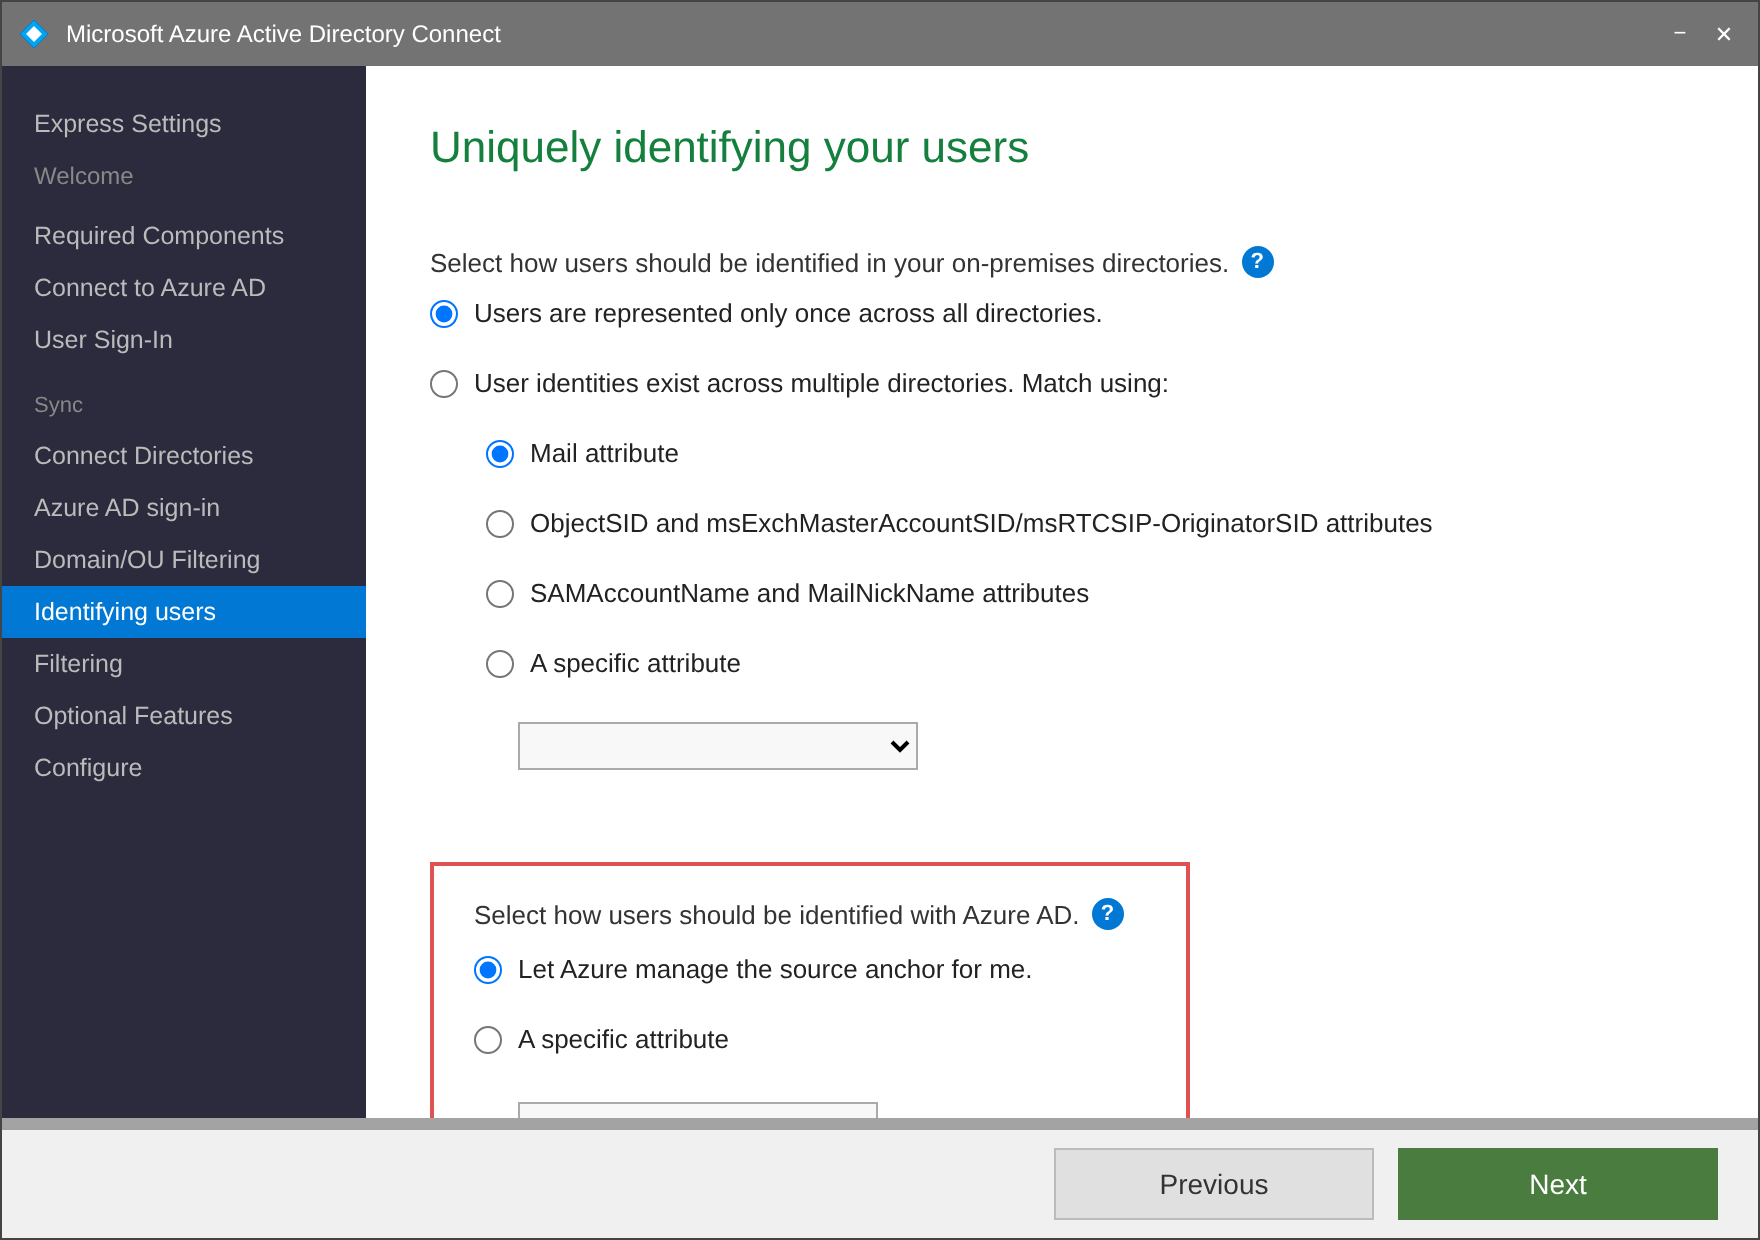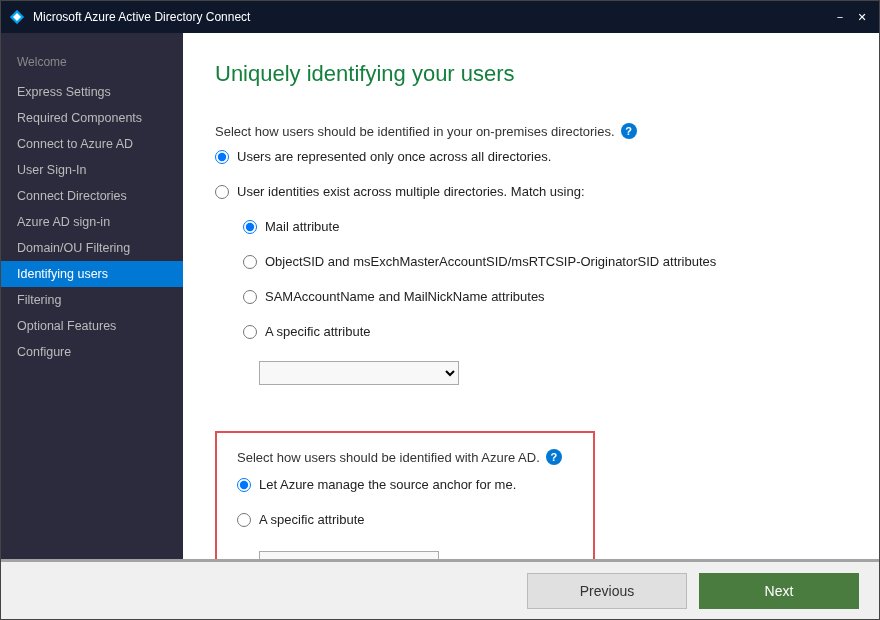--- a/index.html
+++ b/index.html
@@ -16,21 +16,21 @@
     }
     .window {
       width: 880px;
       height: 620px;
       background: #f0f0f0;
       border: 1px solid #444;
       display: flex;
       flex-direction: column;
     }
     .title-bar {
-      background: #0f172a;
+      background: #737373;
       color: white;
       height: 32px;
       display: flex;
       align-items: center;
       padding: 0 8px;
       flex-shrink: 0;
     }
     .title-bar-icon {
       width: 16px;
       height: 16px;
@@ -173,21 +173,21 @@
       margin-bottom: 12px;
     }
     .footer {
       background: #f0f0f0;
       height: 60px;
       display: flex;
       align-items: center;
       justify-content: flex-end;
       padding: 0 20px;
       gap: 12px;
-      border-top: 3px solid #a3a3a3;
+      border-top: 6px solid #a3a3a3;
       flex-shrink: 0;
     }
     .btn {
       width: 160px;
       height: 36px;
       border: none;
       font-size: 14px;
       cursor: pointer;
       font-family: inherit;
     }
@@ -227,25 +227,26 @@
     <span class="title-bar-text">Microsoft Azure Active Directory Connect</span>
     <div class="title-bar-controls">
       <div class="title-bar-btn">−</div>
       <div class="title-bar-btn">✕</div>
     </div>
   </div>
 
   <div class="content-area">
 
     <div class="sidebar">
+      <div class="sidebar-item">Express Settings</div>
       <div class="sidebar-item" style="color:#888;font-size:12px;margin-bottom:4px;">Welcome</div>
-      <div class="sidebar-item">Express Settings</div>
       <div class="sidebar-item">Required Components</div>
       <div class="sidebar-item">Connect to Azure AD</div>
       <div class="sidebar-item">User Sign-In</div>
+      <div class="sidebar-item section-header">Sync</div>
       <div class="sidebar-item sub">Connect Directories</div>
       <div class="sidebar-item sub">Azure AD sign-in</div>
       <div class="sidebar-item sub">Domain/OU Filtering</div>
       <div class="sidebar-item sub active">Identifying users</div>
       <div class="sidebar-item sub">Filtering</div>
       <div class="sidebar-item sub">Optional Features</div>
       <div class="sidebar-item">Configure</div>
     </div>
 
     <div class="main-content">

